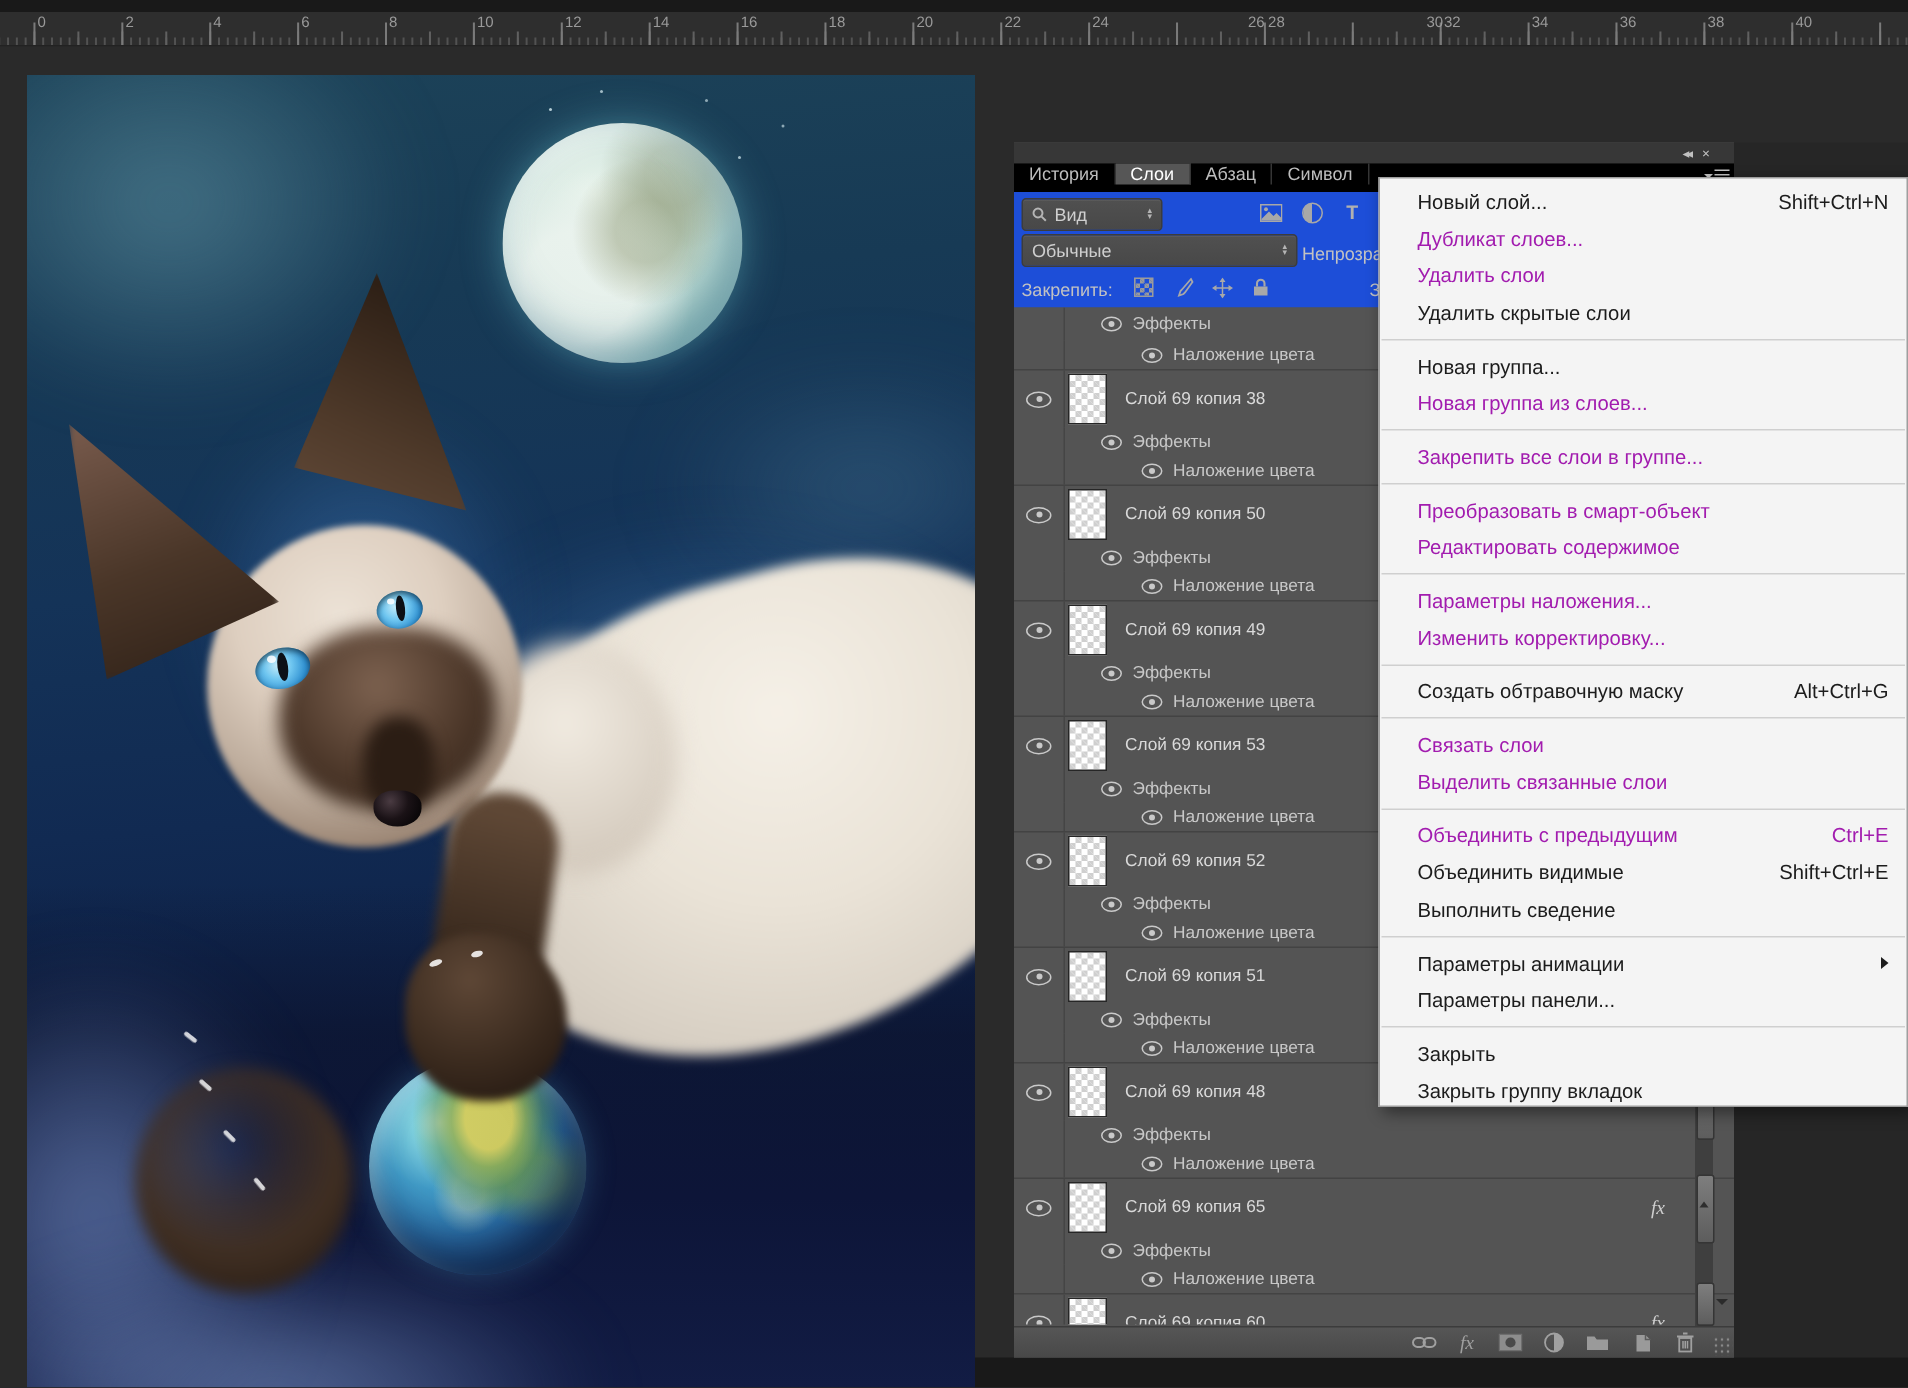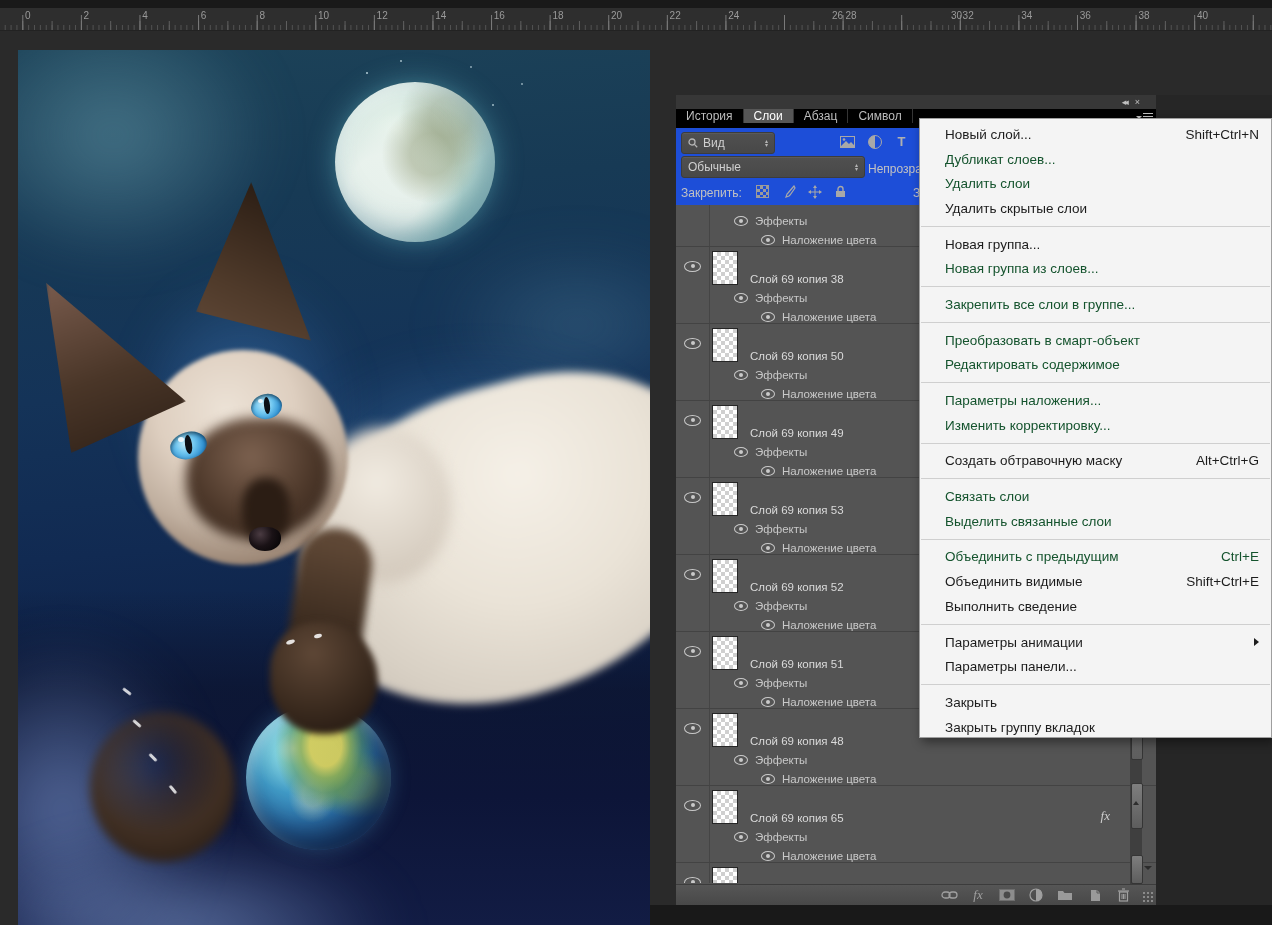--- a/index.html
+++ b/index.html
@@ -126,21 +126,21 @@
   .rowlabel{position:absolute;color:#c2c2c2;}
   .licons{position:absolute;left:78px;top:88px;display:flex;gap:9px;align-items:center;}
   .checker{width:11px;height:11px;border:1px solid #9b9b9b;
     background-image:linear-gradient(45deg,#9b9b9b 25%,transparent 25%,transparent 75%,#9b9b9b 75%),
       linear-gradient(45deg,#9b9b9b 25%,transparent 25%,transparent 75%,#9b9b9b 75%);
     background-size:6px 6px;background-position:0 0,3px 3px;}
 
   
   .llist{left:0;top:110px;width:480px;height:679px;background:#545454;overflow:hidden;}
   .lb{border-bottom:1px solid #434343;}
-  .lr{display:flex;align-items:flex-end;}
+  .lr{display:flex;align-items:center;}
   .lr.name{height:38px;}
   .lr.sub{height:19px;}
   .ec{width:33px;height:100%;border-right:1px solid #454545;display:flex;align-items:center;justify-content:center;flex:none;}
   .peye{position:relative;width:15px;height:9px;border:1px solid #c9c9c9;border-radius:50%;display:inline-block;}
   .peye::after{content:"";position:absolute;left:50%;top:50%;width:4px;height:4px;margin:-2px 0 0 -2px;border-radius:50%;background:#c9c9c9;}
   .peye.sm{width:12px;height:8px;}
   .thumb{width:24px;height:32px;margin-left:2px;border:1px solid #262626;background-color:#fff;flex:none;
     background-image:linear-gradient(45deg,#cfcfcf 25%,transparent 25%,transparent 75%,#cfcfcf 75%),
       linear-gradient(45deg,#cfcfcf 25%,transparent 25%,transparent 75%,#cfcfcf 75%);
     background-size:8px 8px;background-position:0 0,4px 4px;}
@@ -166,21 +166,21 @@
     border-top:1px solid #3c3c3c;display:flex;align-items:center;justify-content:flex-end;gap:11px;padding-right:24px;box-sizing:border-box;}
   .pfoot .icn{width:18px;height:16px;}
   .corner-grip{position:absolute;right:1px;bottom:1px;width:13px;height:13px;
     background-image:radial-gradient(#8a8a8a 32%,transparent 38%);background-size:4px 4px;}
 
   
   #menu{left:919px;top:118px;width:353px;height:620px;background:#f4f4f4;border:1px solid #9e9e9e;
     box-sizing:border-box;box-shadow:3px 4px 10px rgba(0,0,0,.45);padding:3px 0;color:#1c1c1c;font-size:13.5px;}
   .mi{height:24.7px;display:flex;align-items:center;padding:0 12px 0 25px;white-space:nowrap;}
   .mi .msc{margin-left:auto;padding-left:20px;}
-  .mi.dis{color:#14532d;}
+  .mi.dis{color:#a21caf;}
   .msep{height:1px;background:#cfcfcf;margin:5px 1px;}
   .subarrow{margin-left:auto;width:0;height:0;border-left:5px solid #1c1c1c;
     border-top:4px solid transparent;border-bottom:4px solid transparent;}
 
   
   svg.s{display:block;}
 </style>
 </head>
 <body>
 

